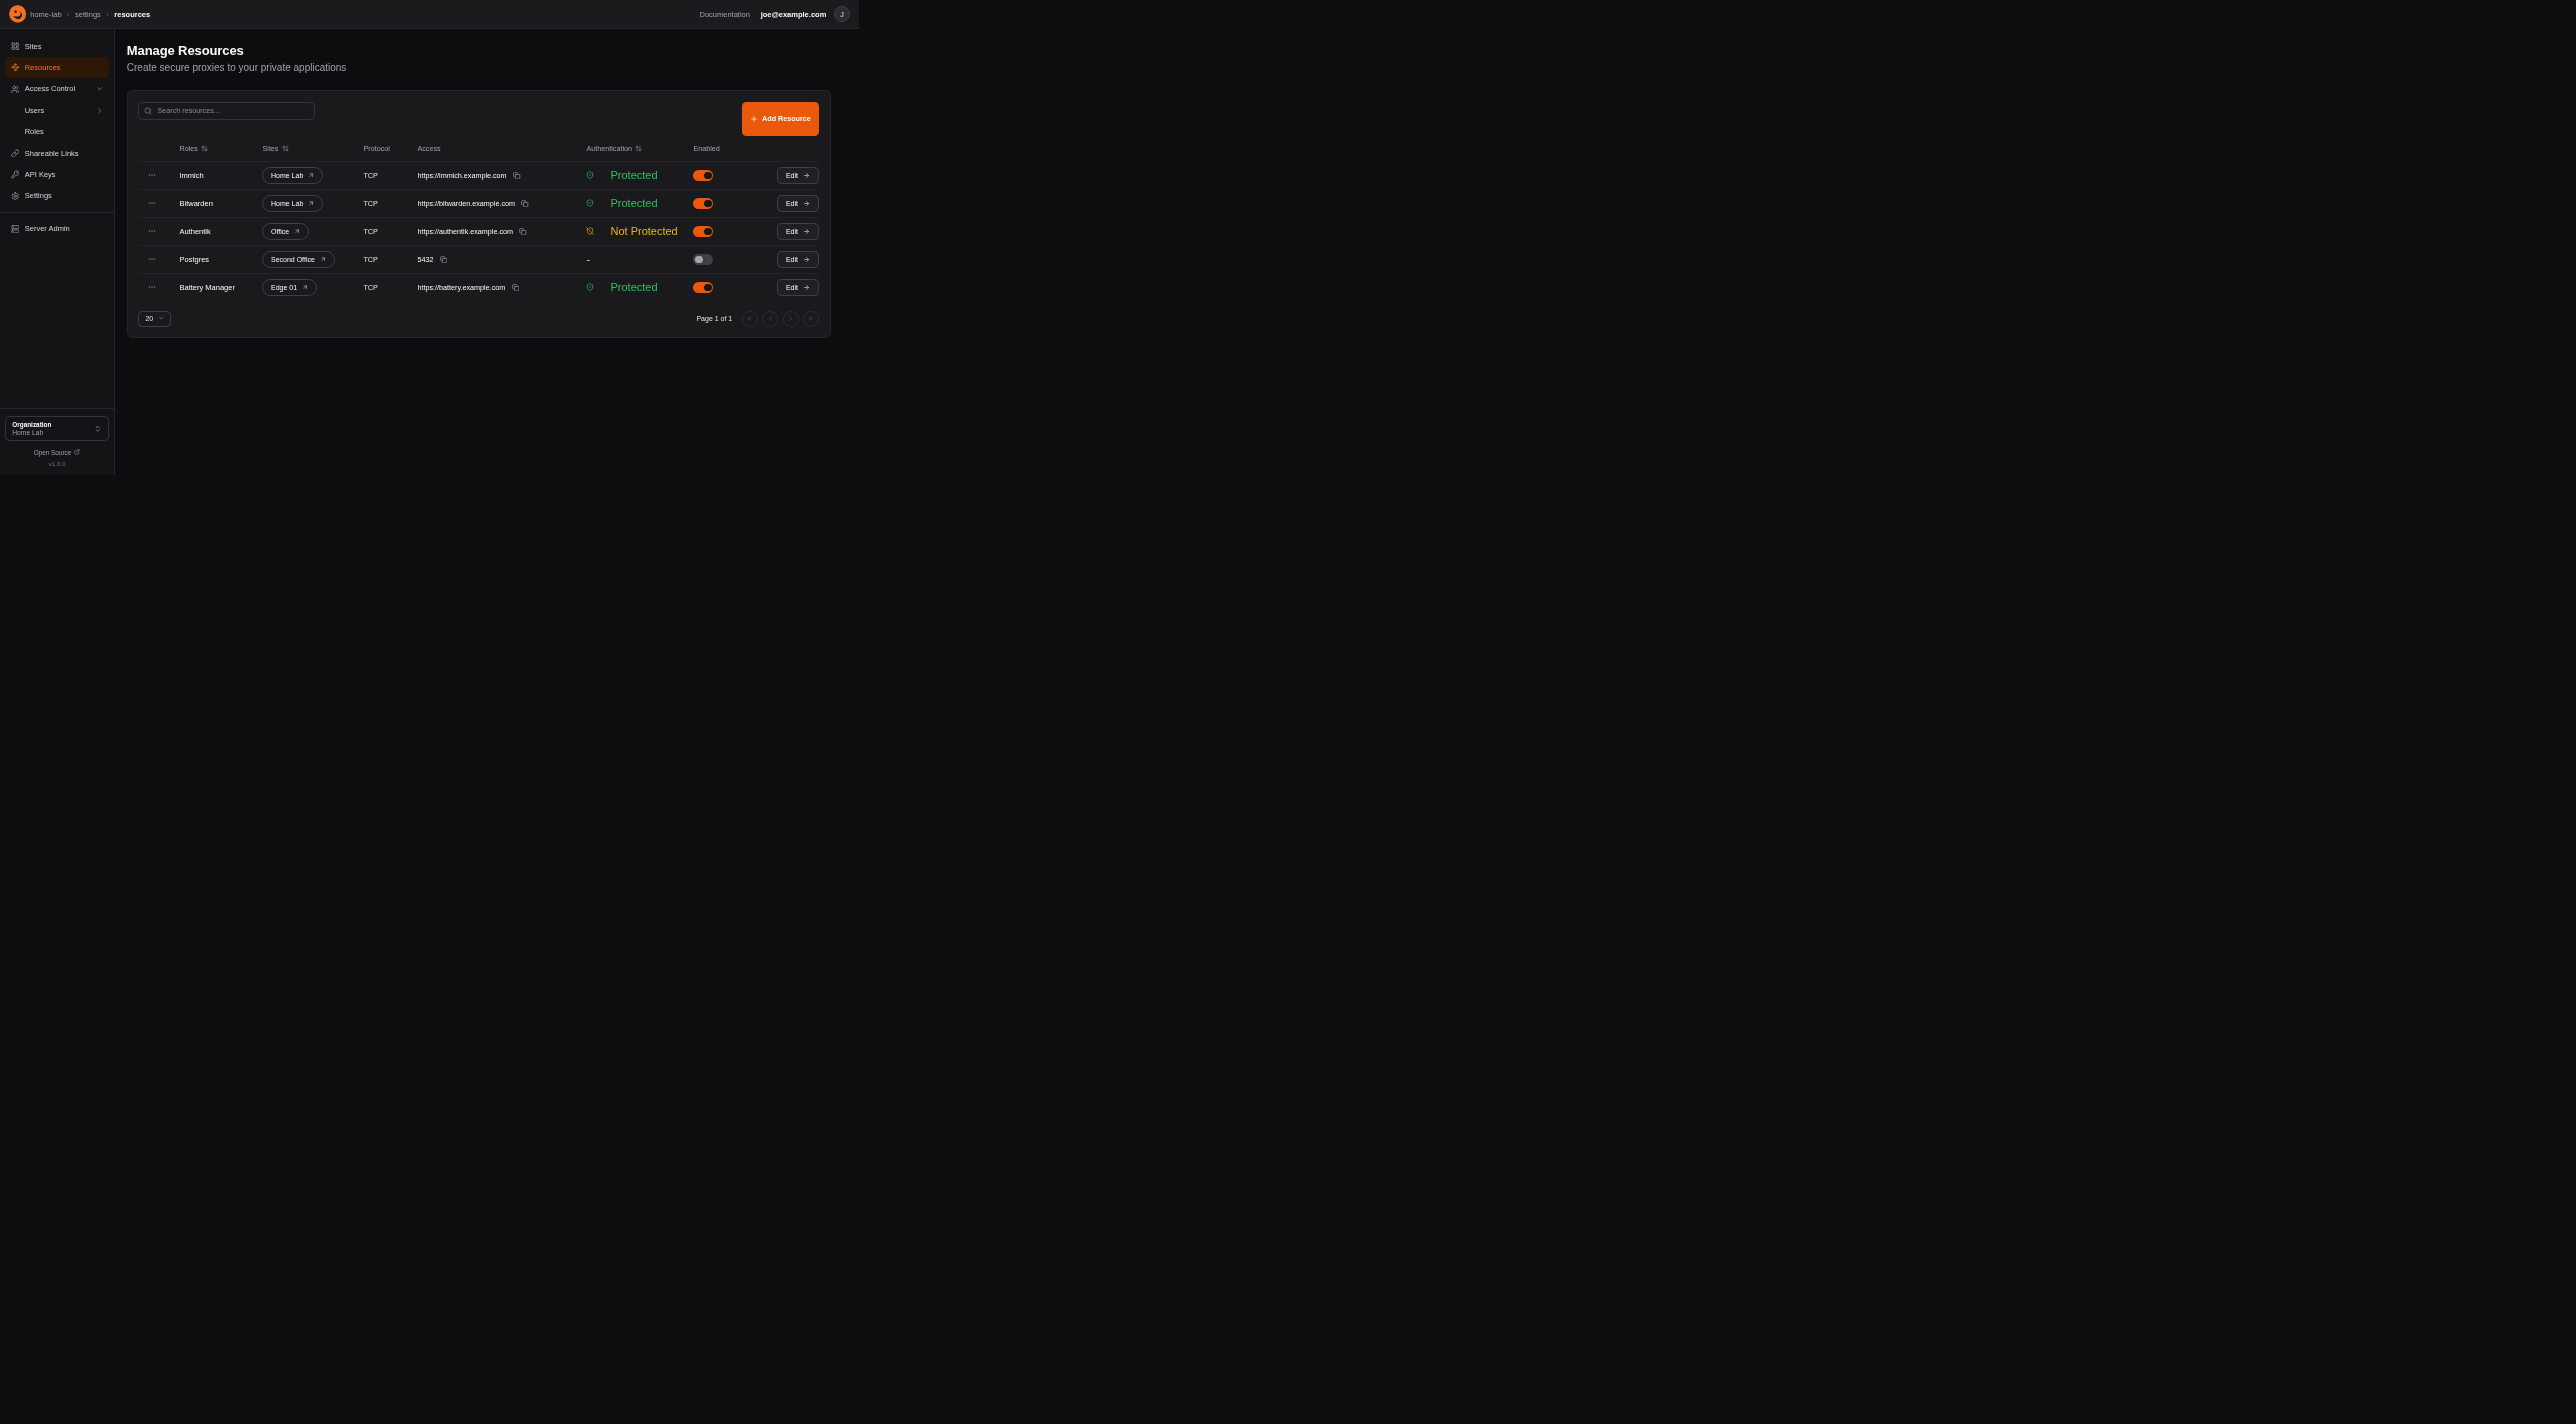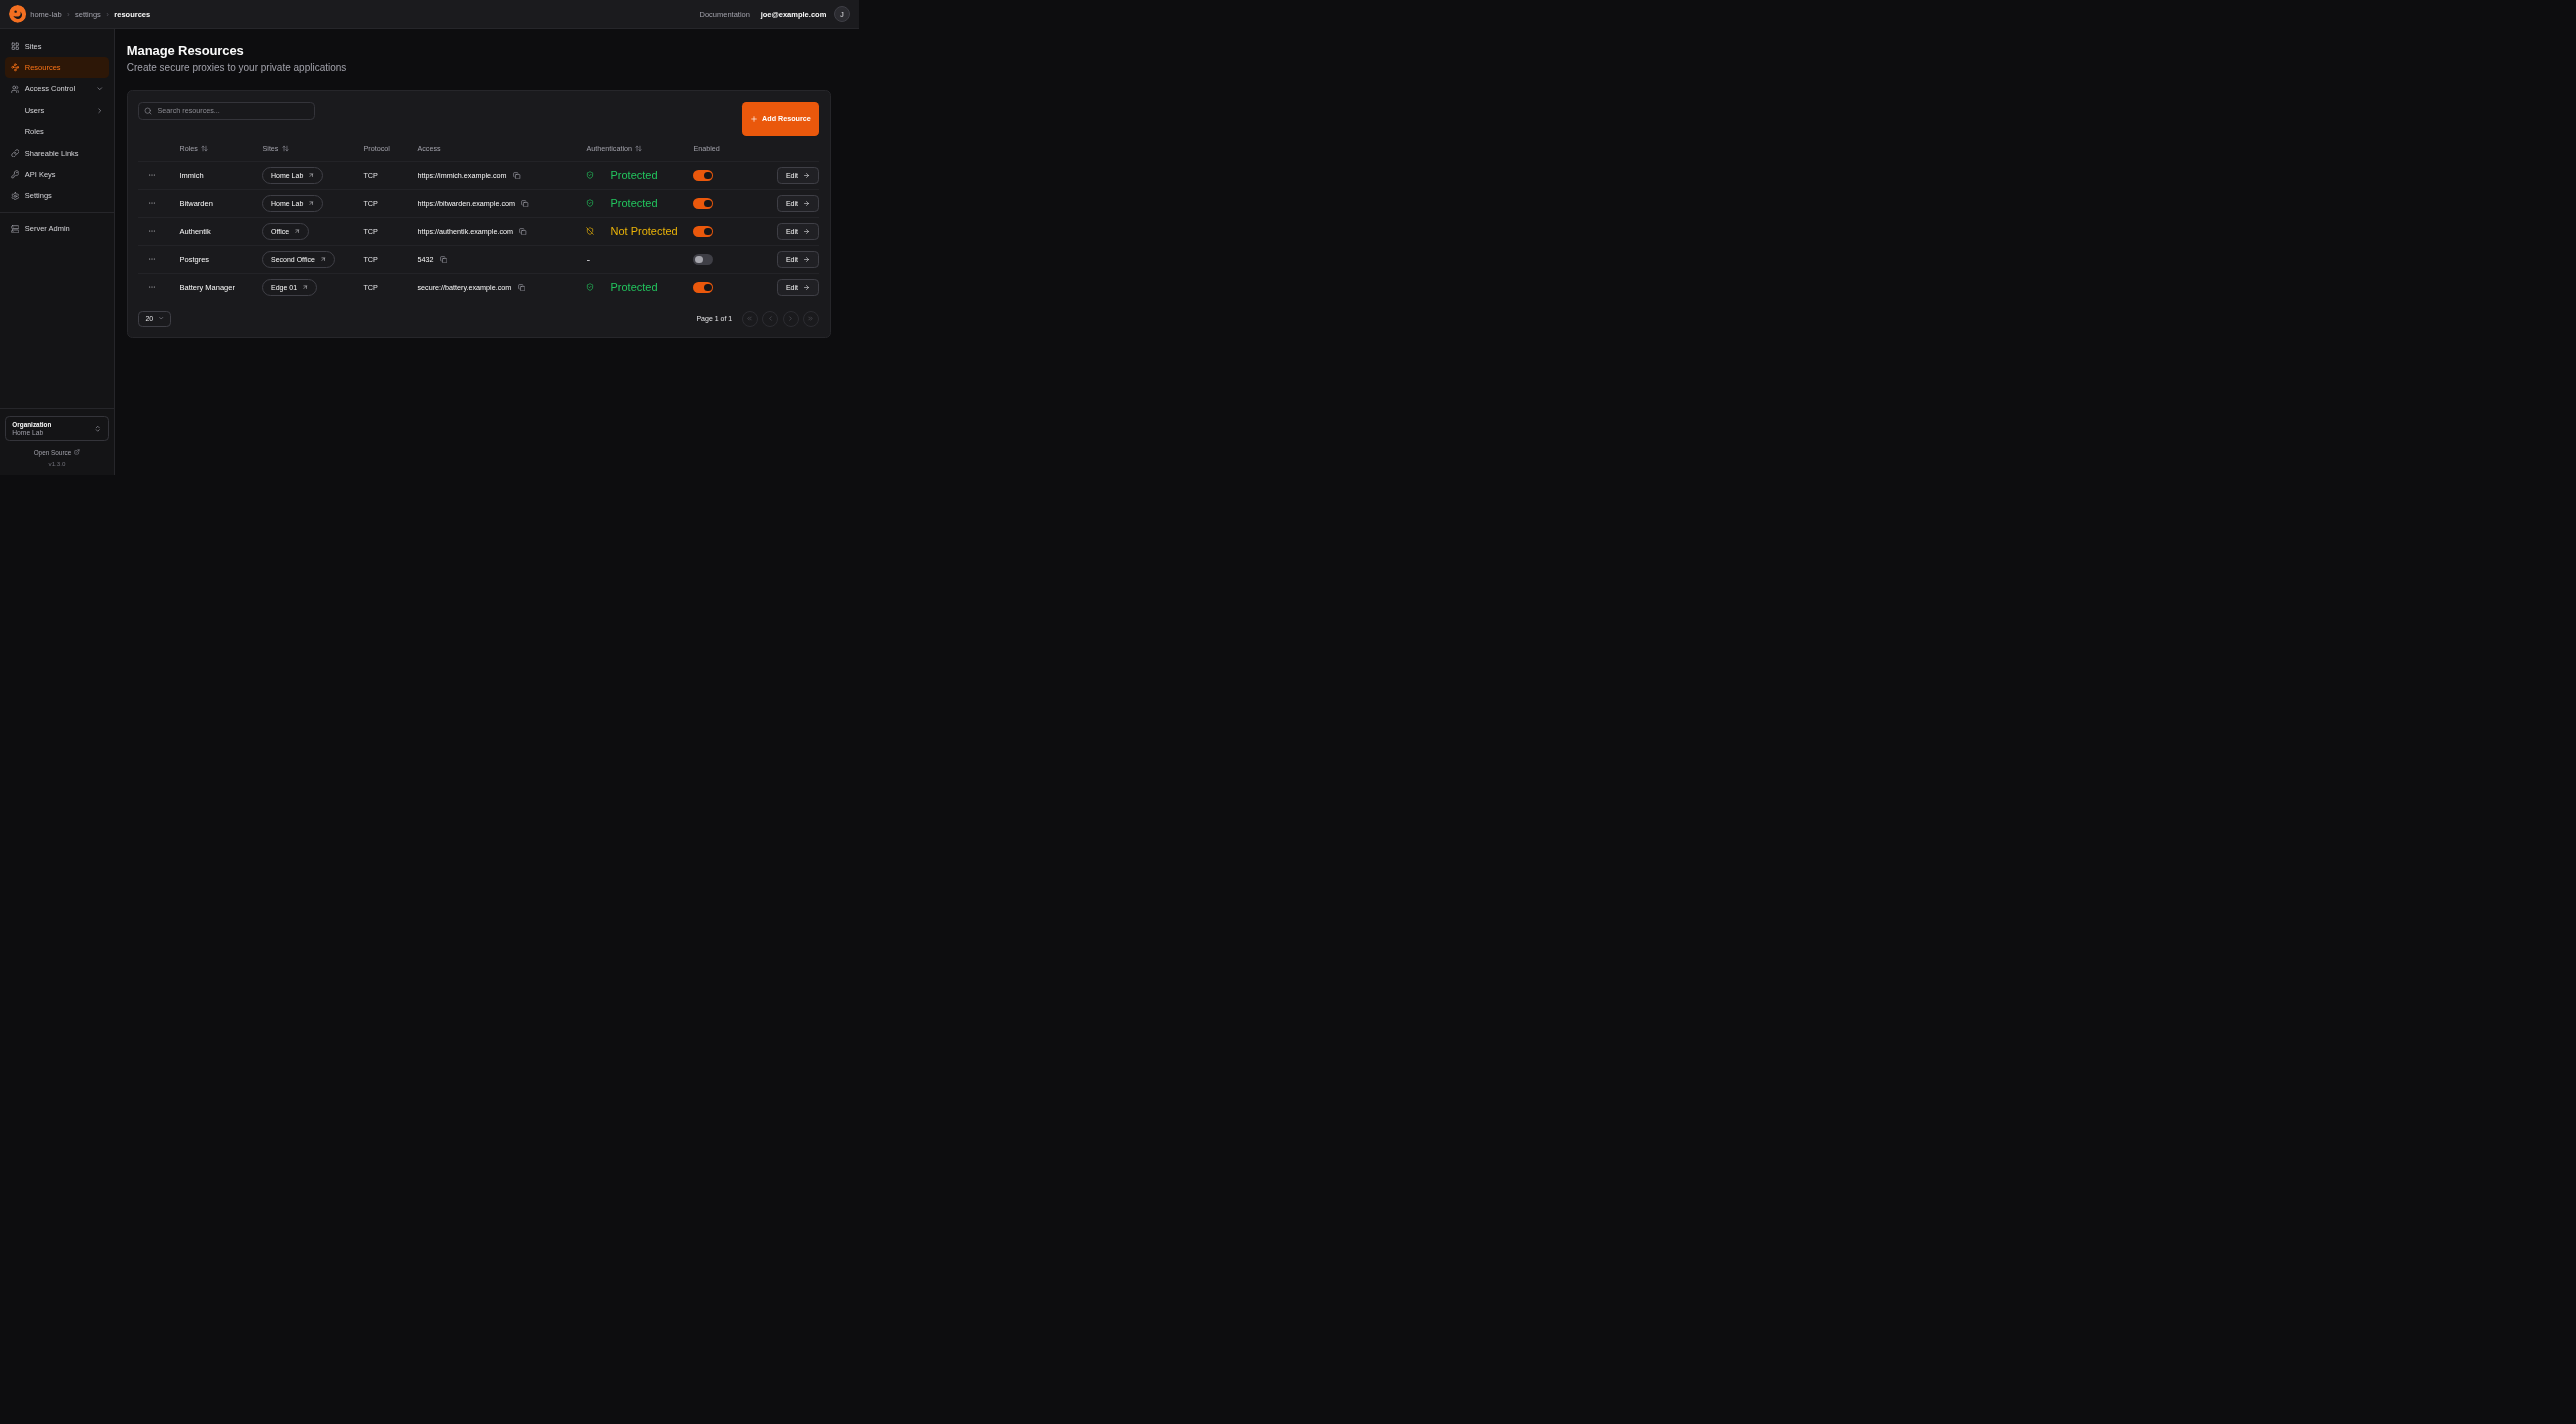--- a/index.html
+++ b/index.html
@@ -613,21 +613,21 @@
         <span class="icon">
           <svg width="6.4" height="6.4" viewBox="0 0 24 24" fill="none" stroke="currentColor" stroke-width="2" stroke-linecap="round" stroke-linejoin="round">
                     <path d="M7 7h10v10"></path>
                     <path d="M7 17 17 7"></path>
                   </svg>
         </span>
       </button>
     </div>
     <div class="cell cell-protocol">TCP</div>
     <div class="cell cell-access">
-      <span>secure://battery.example.com</span>
+      <span>https://battery.example.com</span>
       <button class="copy-btn">
         <span class="icon">
           <svg width="7.5" height="7.5" viewBox="0 0 24 24" fill="none" stroke="currentColor" stroke-width="2" stroke-linecap="round" stroke-linejoin="round">
                     <rect width="14" height="14" x="8" y="8" rx="2" ry="2"></rect>
                     <path d="M4 16c-1.1 0-2-.9-2-2V4c0-1.1.9-2 2-2h10c1.1 0 2 .9 2 2"></path>
                   </svg>
         </span>
       </button>
     </div>
     <div class="cell auth protected">

